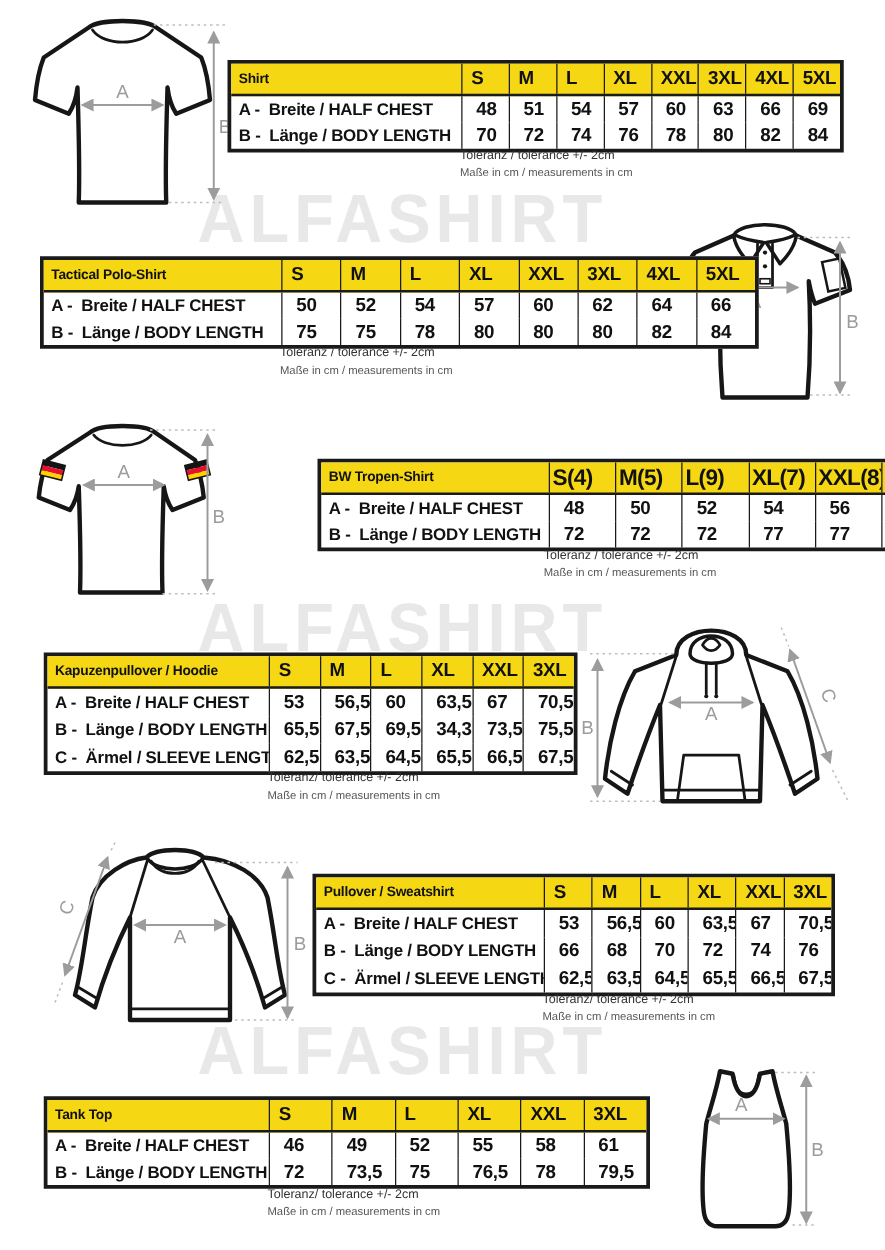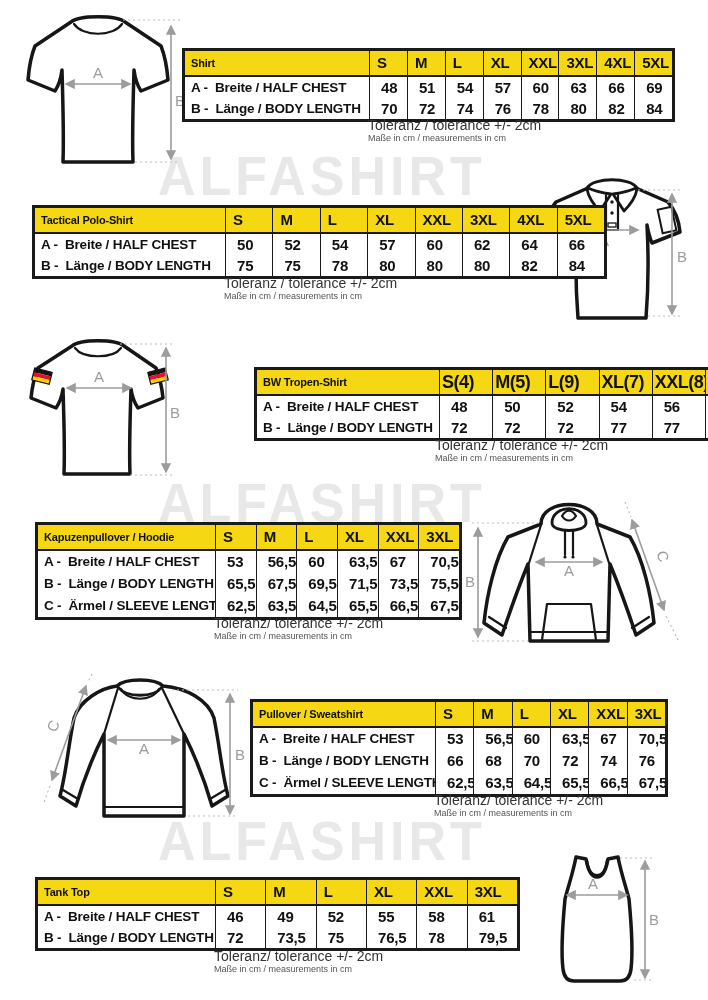--- a/index.html
+++ b/index.html
@@ -13,21 +13,21 @@
   .t-row{display:grid;grid-template-columns:var(--cols);height:21px;line-height:21px;}
   .rows22 .t-row{height:22px;line-height:22px;}
   .cell{font-weight:bold;font-size:15px;white-space:pre;overflow:hidden;box-sizing:border-box;
         border-left:1.5px solid var(--border,#1a1a1a);padding-left:7px;letter-spacing:-0.2px;}
   .cell:first-child{border-left:none;padding-left:6px;}
   .title-cell{font-size:11px;}
   .label-cell{font-size:13.5px;}
   .val-cell{padding-left:11px;}
   .tight .size-cell{font-size:18px;letter-spacing:-0.5px;padding-left:2px;}
   .tol{position:absolute;z-index:2;text-align:left;}
-  .tol1{font-size:14px;color:#333;line-height:14px;}
+  .tol1{font-size:10px;color:#333;line-height:14px;}
   .tol2{font-size:9px;color:#555;line-height:12px;}
   svg.draw{position:absolute;z-index:1;overflow:visible;}
   .g{fill:#fff;stroke:#161616;stroke-width:3.5;stroke-linejoin:round;stroke-linecap:round;}
   .d{fill:none;stroke:#161616;stroke-width:2.2;stroke-linejoin:round;stroke-linecap:round;}
   .d3{fill:#fff;stroke:#161616;stroke-width:2.8;stroke-linejoin:round;stroke-linecap:round;}
   .arrow{stroke:var(--arrow,#9c9c9c);stroke-width:1.6;fill:none;}
   .dot{stroke:#bdbdbd;stroke-width:1.2;stroke-dasharray:2 3;fill:none;}
   .mlabel{fill:var(--arrow,#9c9c9c);font-size:15px;font-family:"Liberation Sans",sans-serif;}
 </style>
 </head>
@@ -242,21 +242,21 @@
         <div class="cell val-cell">60</div>
         <div class="cell val-cell">63,5</div>
         <div class="cell val-cell">67</div>
         <div class="cell val-cell">70,5</div>
       </div>
       <div class="t-row">
         <div class="cell label-cell">B -  Länge / BODY LENGTH</div>
         <div class="cell val-cell">65,5</div>
         <div class="cell val-cell">67,5</div>
         <div class="cell val-cell">69,5</div>
-        <div class="cell val-cell">71,5</div>
+        <div class="cell val-cell">34,3</div>
         <div class="cell val-cell">73,5</div>
         <div class="cell val-cell">75,5</div>
       </div>
       <div class="t-row">
         <div class="cell label-cell">C -  Ärmel / SLEEVE LENGTH</div>
         <div class="cell val-cell">62,5</div>
         <div class="cell val-cell">63,5</div>
         <div class="cell val-cell">64,5</div>
         <div class="cell val-cell">65,5</div>
         <div class="cell val-cell">66,5</div>

